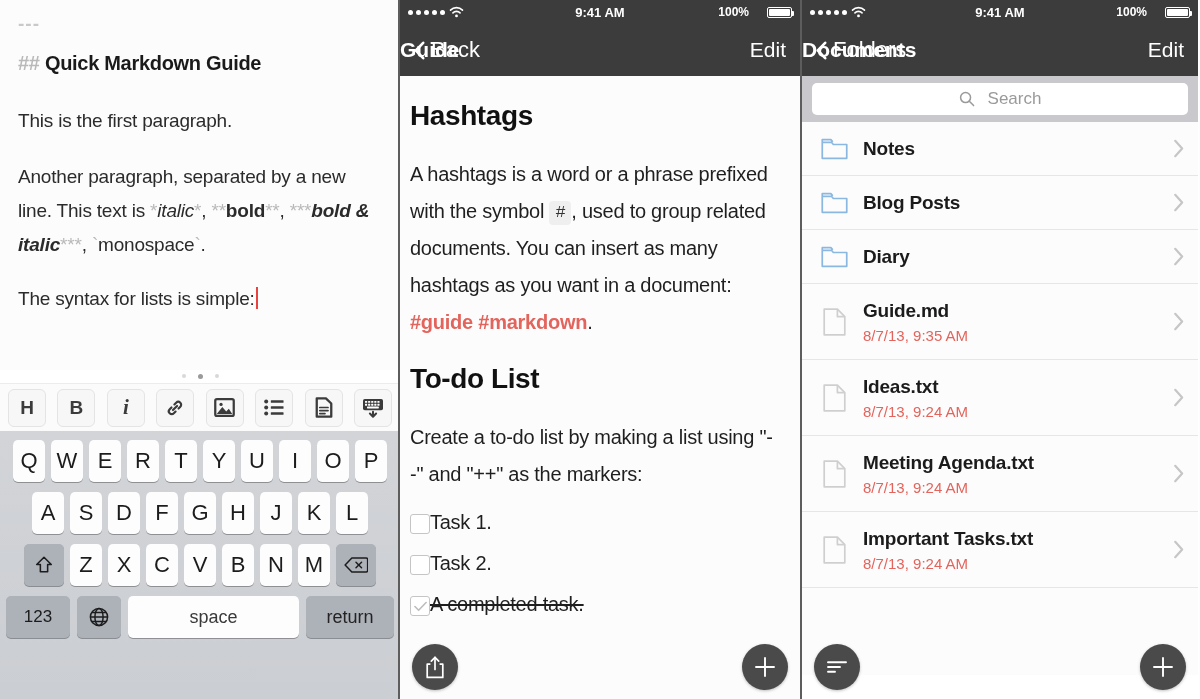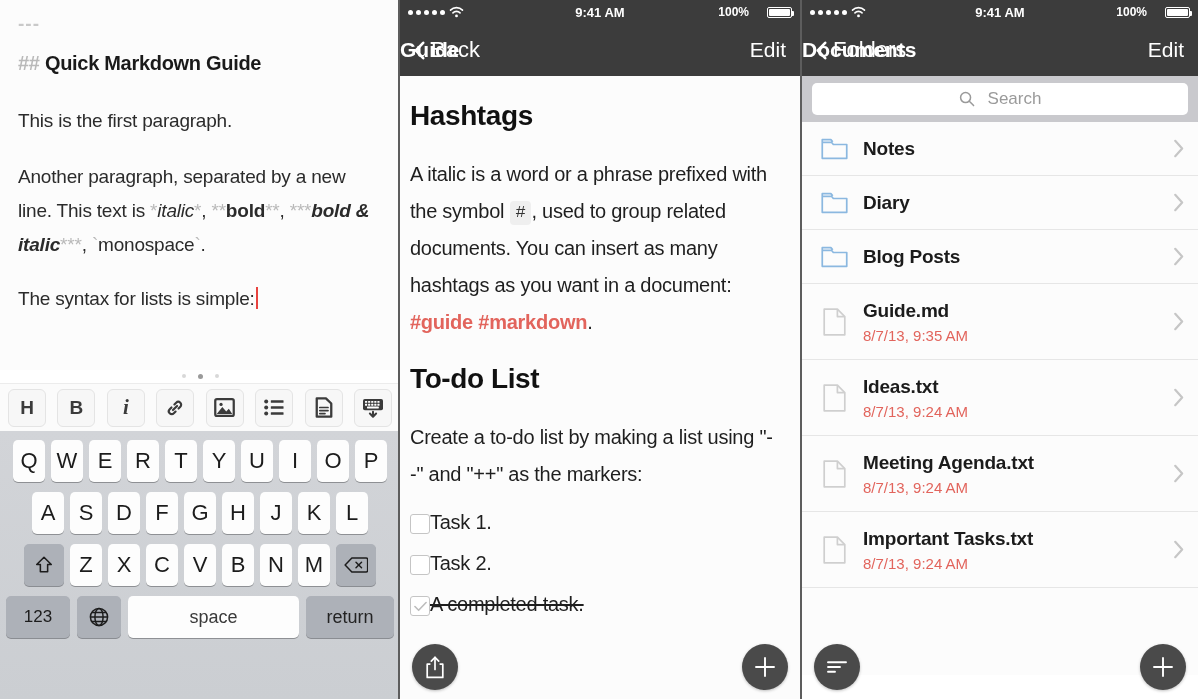--- a/index.html
+++ b/index.html
@@ -422,21 +422,21 @@
         <span>Back</span>
       </div>
       <div class="nav-title">Guide</div>
       <div class="nav-edit">Edit</div>
     </div>
 
     <div class="doc">
       <div class="doc-h1">Hashtags</div>
 
       <div class="doc-p">
-        <span>A italic is a word or a phrase prefixed with the symbol </span><span class="code-chip">#</span><span>, used to group related documents. You can insert as many hashtags as you want in a document: </span><span class="tag">#guide</span><span> </span><span class="tag">#markdown</span><span>.</span>
+        <span>A hashtags is a word or a phrase prefixed with the symbol </span><span class="code-chip">#</span><span>, used to group related documents. You can insert as many hashtags as you want in a document: </span><span class="tag">#guide</span><span> </span><span class="tag">#markdown</span><span>.</span>
       </div>
 
       <div class="doc-h1 second">To-do List</div>
 
       <div class="doc-p">Create a to-do list by making a list using "--" and "++" as the markers:</div>
 
       <div class="todo">
         <span class="cb"></span>
         <span class="todo-lbl">Task 1.</span>
       </div>
@@ -536,35 +536,35 @@
         </svg>
       </div>
 
       <div class="row folder">
         <span class="icon-slot">
           <svg width="27" height="22" viewBox="0 0 28 23">
             <path d="M1.2 4.5 V21.3 H26.8 V6.8 H12.8 L10.8 4.5 Z M1.2 4.5 V1.7 H10.2 L12.2 4.1" fill="none" stroke="#8bb8e0" stroke-width="1.8" stroke-linejoin="round"></path>
           </svg>
         </span>
         <span class="row-txt">
-          <span class="row-name">Diary</span>
+          <span class="row-name">Blog Posts</span>
         </span>
         <svg class="chev-r" viewBox="0 0 12 20">
           <path d="M2.4 1.6 L10 10 L2.4 18.4" fill="none" stroke="#c6c6c6" stroke-width="2.4" stroke-linecap="round" stroke-linejoin="round"></path>
         </svg>
       </div>
 
       <div class="row folder">
         <span class="icon-slot">
           <svg width="27" height="22" viewBox="0 0 28 23">
             <path d="M1.2 4.5 V21.3 H26.8 V6.8 H12.8 L10.8 4.5 Z M1.2 4.5 V1.7 H10.2 L12.2 4.1" fill="none" stroke="#8bb8e0" stroke-width="1.8" stroke-linejoin="round"></path>
           </svg>
         </span>
         <span class="row-txt">
-          <span class="row-name">Blog Posts</span>
+          <span class="row-name">Diary</span>
         </span>
         <svg class="chev-r" viewBox="0 0 12 20">
           <path d="M2.4 1.6 L10 10 L2.4 18.4" fill="none" stroke="#c6c6c6" stroke-width="2.4" stroke-linecap="round" stroke-linejoin="round"></path>
         </svg>
       </div>
 
       <div class="row file">
         <span class="icon-slot">
           <svg width="23" height="28" viewBox="0 0 23 28">
             <path d="M1.2 1.2 H14.4 L21.8 8.6 V26.8 H1.2 Z" fill="none" stroke="#cfcfcf" stroke-width="1.7" stroke-linejoin="round"></path>

